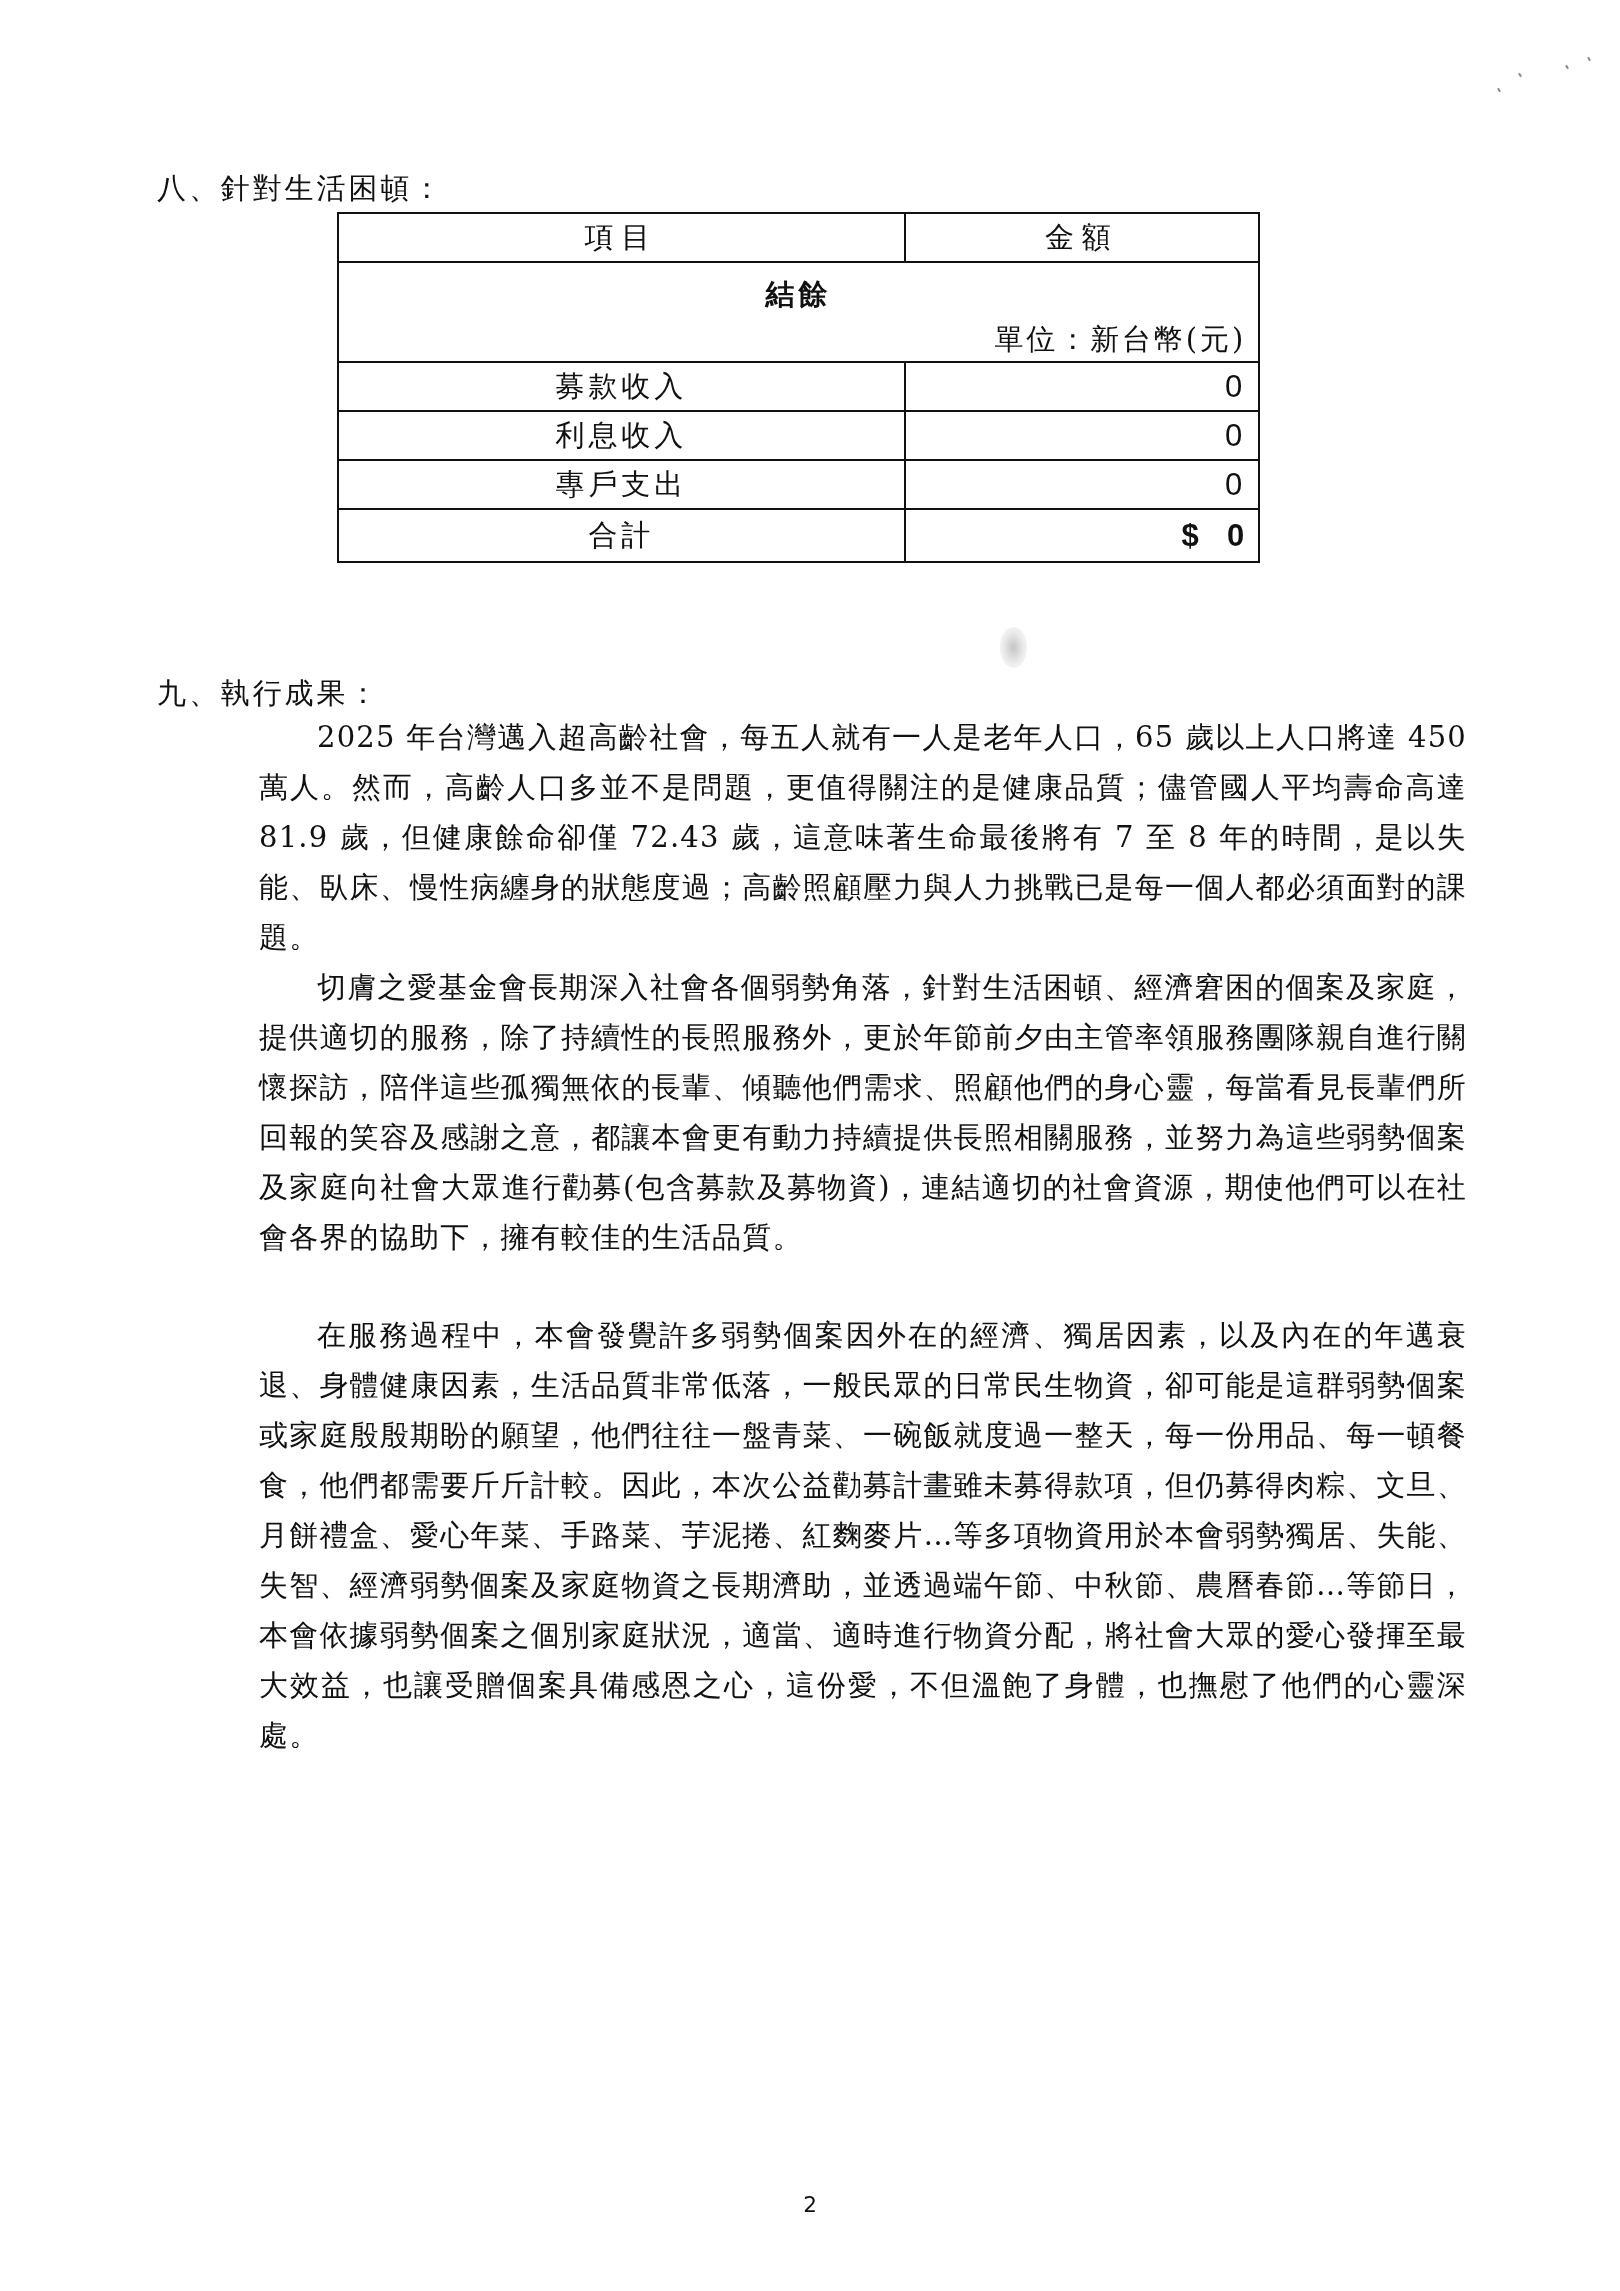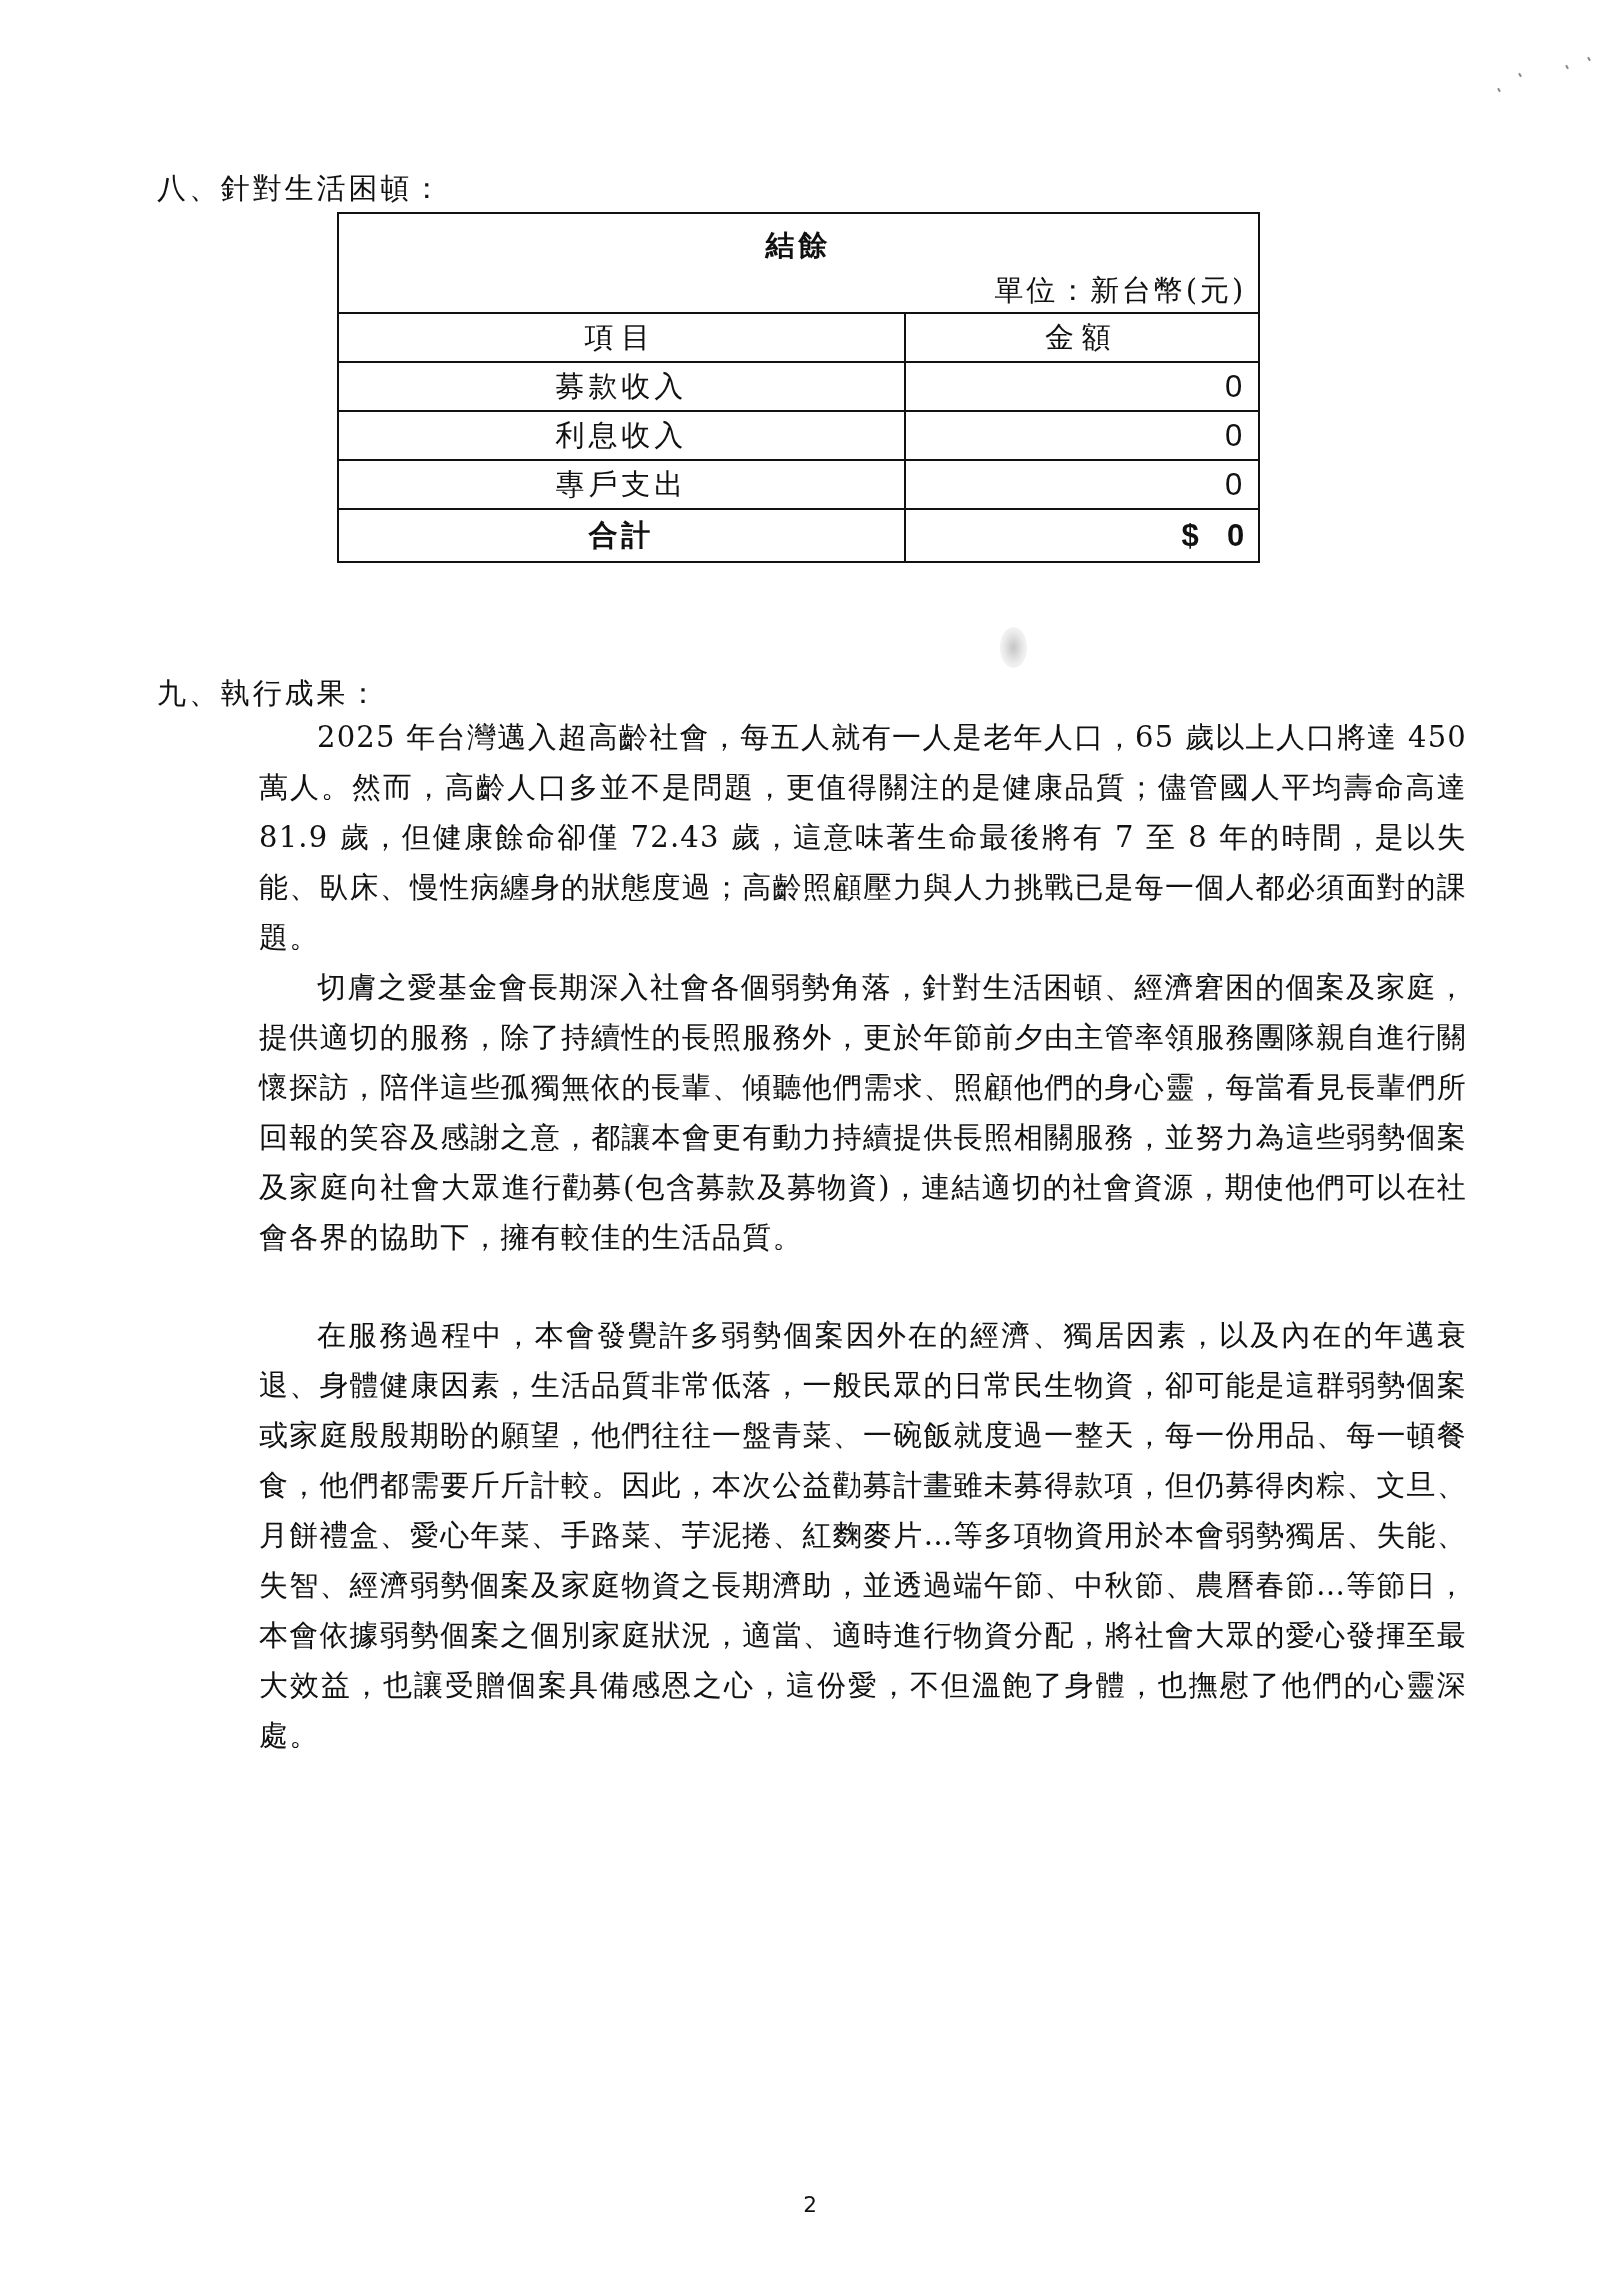--- a/index.html
+++ b/index.html
@@ -71,21 +71,21 @@
       text-align: center;
       letter-spacing: 3.9px;
     }
     .fund-table .amount-cell {
       text-align: right;
       font-family: "Liberation Sans Narrow", "Liberation Sans", sans-serif;
       font-size: 31px;
       padding-right: 13.7px;
     }
     .fund-table .total-row td { height: 51px; }
-    .fund-table .total-row .item-cell { font-weight: bold; }
+    .fund-table .total-row .item-cell { font-weight: normal; }
     .fund-table .total-row .amount-cell { font-weight: bold; letter-spacing: 9.8px; padding-right: 3.9px; }
 
     .body-text {
       position: absolute;
       left: 243px;
       width: 1208px;
       font-size: 29px;
       line-height: 50px;
       letter-spacing: 1.2px;
       text-align: justify;
@@ -137,28 +137,28 @@
   <span class="speck" style="left:29px;top:13.7px;"></span>
   <span class="speck" style="left:76px;top:5.9px;"></span>
   <span class="speck" style="left:98px;top:-2px;"></span>
 </div>
 
 <div class="section-heading" id="h8">八、針對生活困頓：</div>
 
 <table class="fund-table">
   <tbody>
       <tr>
+    <th class="col-head">項目</th>
+    <th class="col-head">金額</th>
+  </tr>
+  <tr>
     <td class="title-cell" colspan="2">
       <span class="title-text">結餘</span>
       <span class="unit-text">單位：新台幣(元)</span>
     </td>
-  </tr>
-  <tr>
-    <th class="col-head">項目</th>
-    <th class="col-head">金額</th>
   </tr>
   <tr>
     <td class="item-cell">募款收入</td>
     <td class="amount-cell">0</td>
   </tr>
   <tr>
     <td class="item-cell">利息收入</td>
     <td class="amount-cell">0</td>
   </tr>
   <tr>

